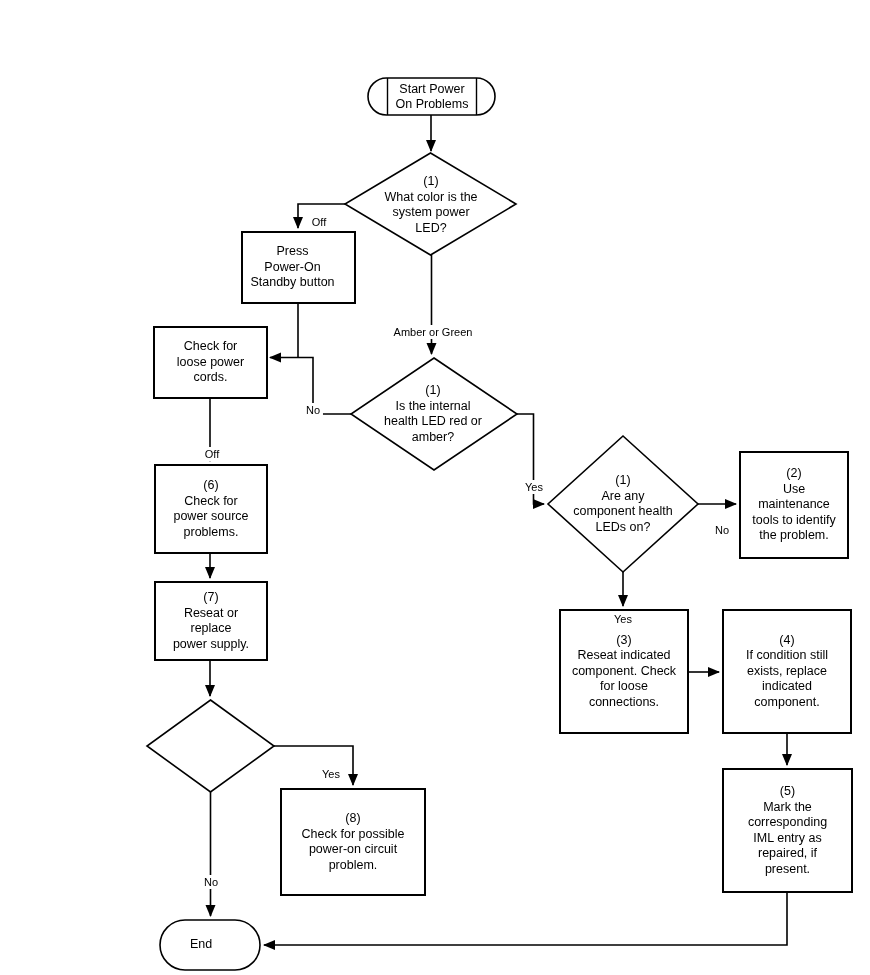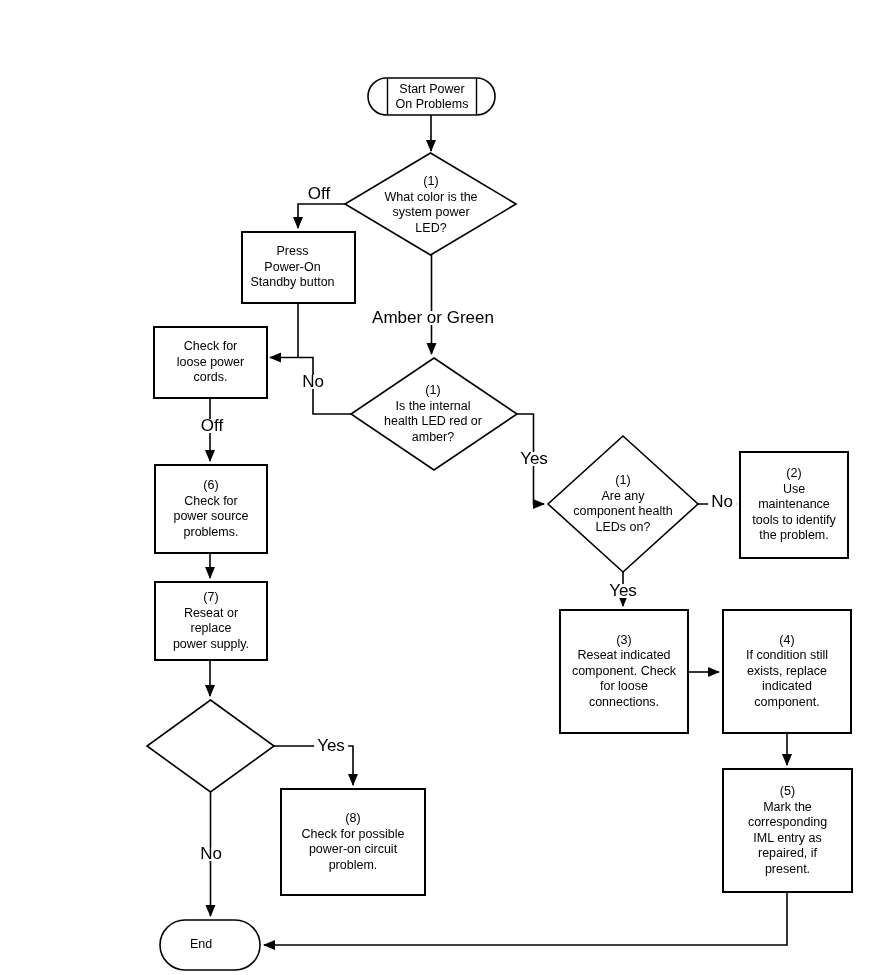--- a/index.html
+++ b/index.html
@@ -8,21 +8,21 @@
     font-family:"Liberation Sans",sans-serif;color:#000;overflow:hidden;
   }
   .canvas svg{position:absolute;left:0;top:0;}
   .nl{ 
     position:absolute;display:flex;align-items:center;justify-content:center;
     text-align:center;white-space:pre-line;font-size:12.5px;line-height:15.5px;
     color:#000;
   }
   .el{ 
     position:absolute;transform:translate(-50%,-50%);background:#ffffff;
-    padding:0 3px;font-size:17px;line-height:14px;color:#000;white-space:nowrap;
+    padding:0 3px;font-size:11px;line-height:14px;color:#000;white-space:nowrap;margin-top:28px;
   }
 </style>
 </head>
 <body>
 
 <div class="canvas">
 
   <svg width="870" height="975" viewBox="0 0 870 975">
     <defs>
       <marker id="arr" markerUnits="userSpaceOnUse" markerWidth="13" markerHeight="11" refX="11" refY="5" orient="auto">
@@ -123,21 +123,21 @@
 indicated
 component.</div>
   <div class="nl" style="left:724px;top:770px;width:127px;height:121px;">(5)
 Mark the
 corresponding
 IML entry as
 repaired, if
 present.</div>
 
   <div class="el" style="left:319px;top:194px;">Off</div>
-  <div class="el" style="left:433px;top:318px;">Amber or Green</div>
+  <div class="el" style="left:433px;top:304px;">Amber or Green</div>
   <div class="el" style="left:313px;top:382px;">No</div>
   <div class="el" style="left:212px;top:426px;">Off</div>
   <div class="el" style="left:534px;top:459px;">Yes</div>
   <div class="el" style="left:722px;top:502px;">No</div>
   <div class="el" style="left:623px;top:591px;">Yes</div>
   <div class="el" style="left:331px;top:746px;">Yes</div>
   <div class="el" style="left:211px;top:854px;">No</div>
 
 </div>
 

